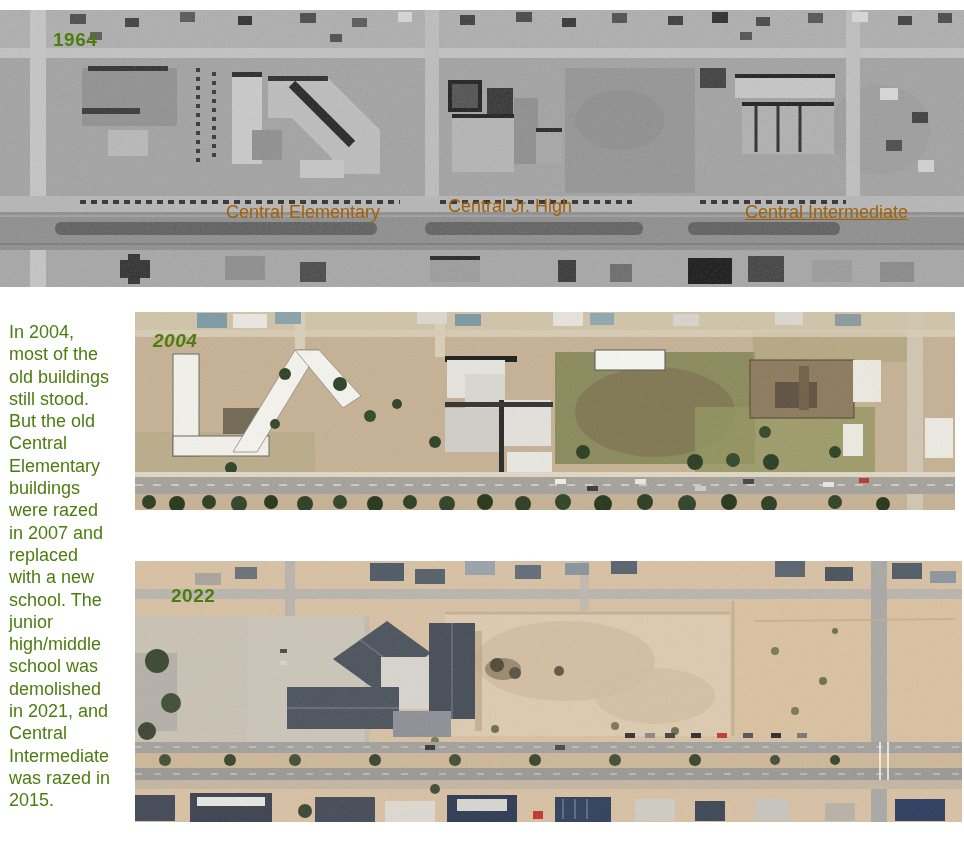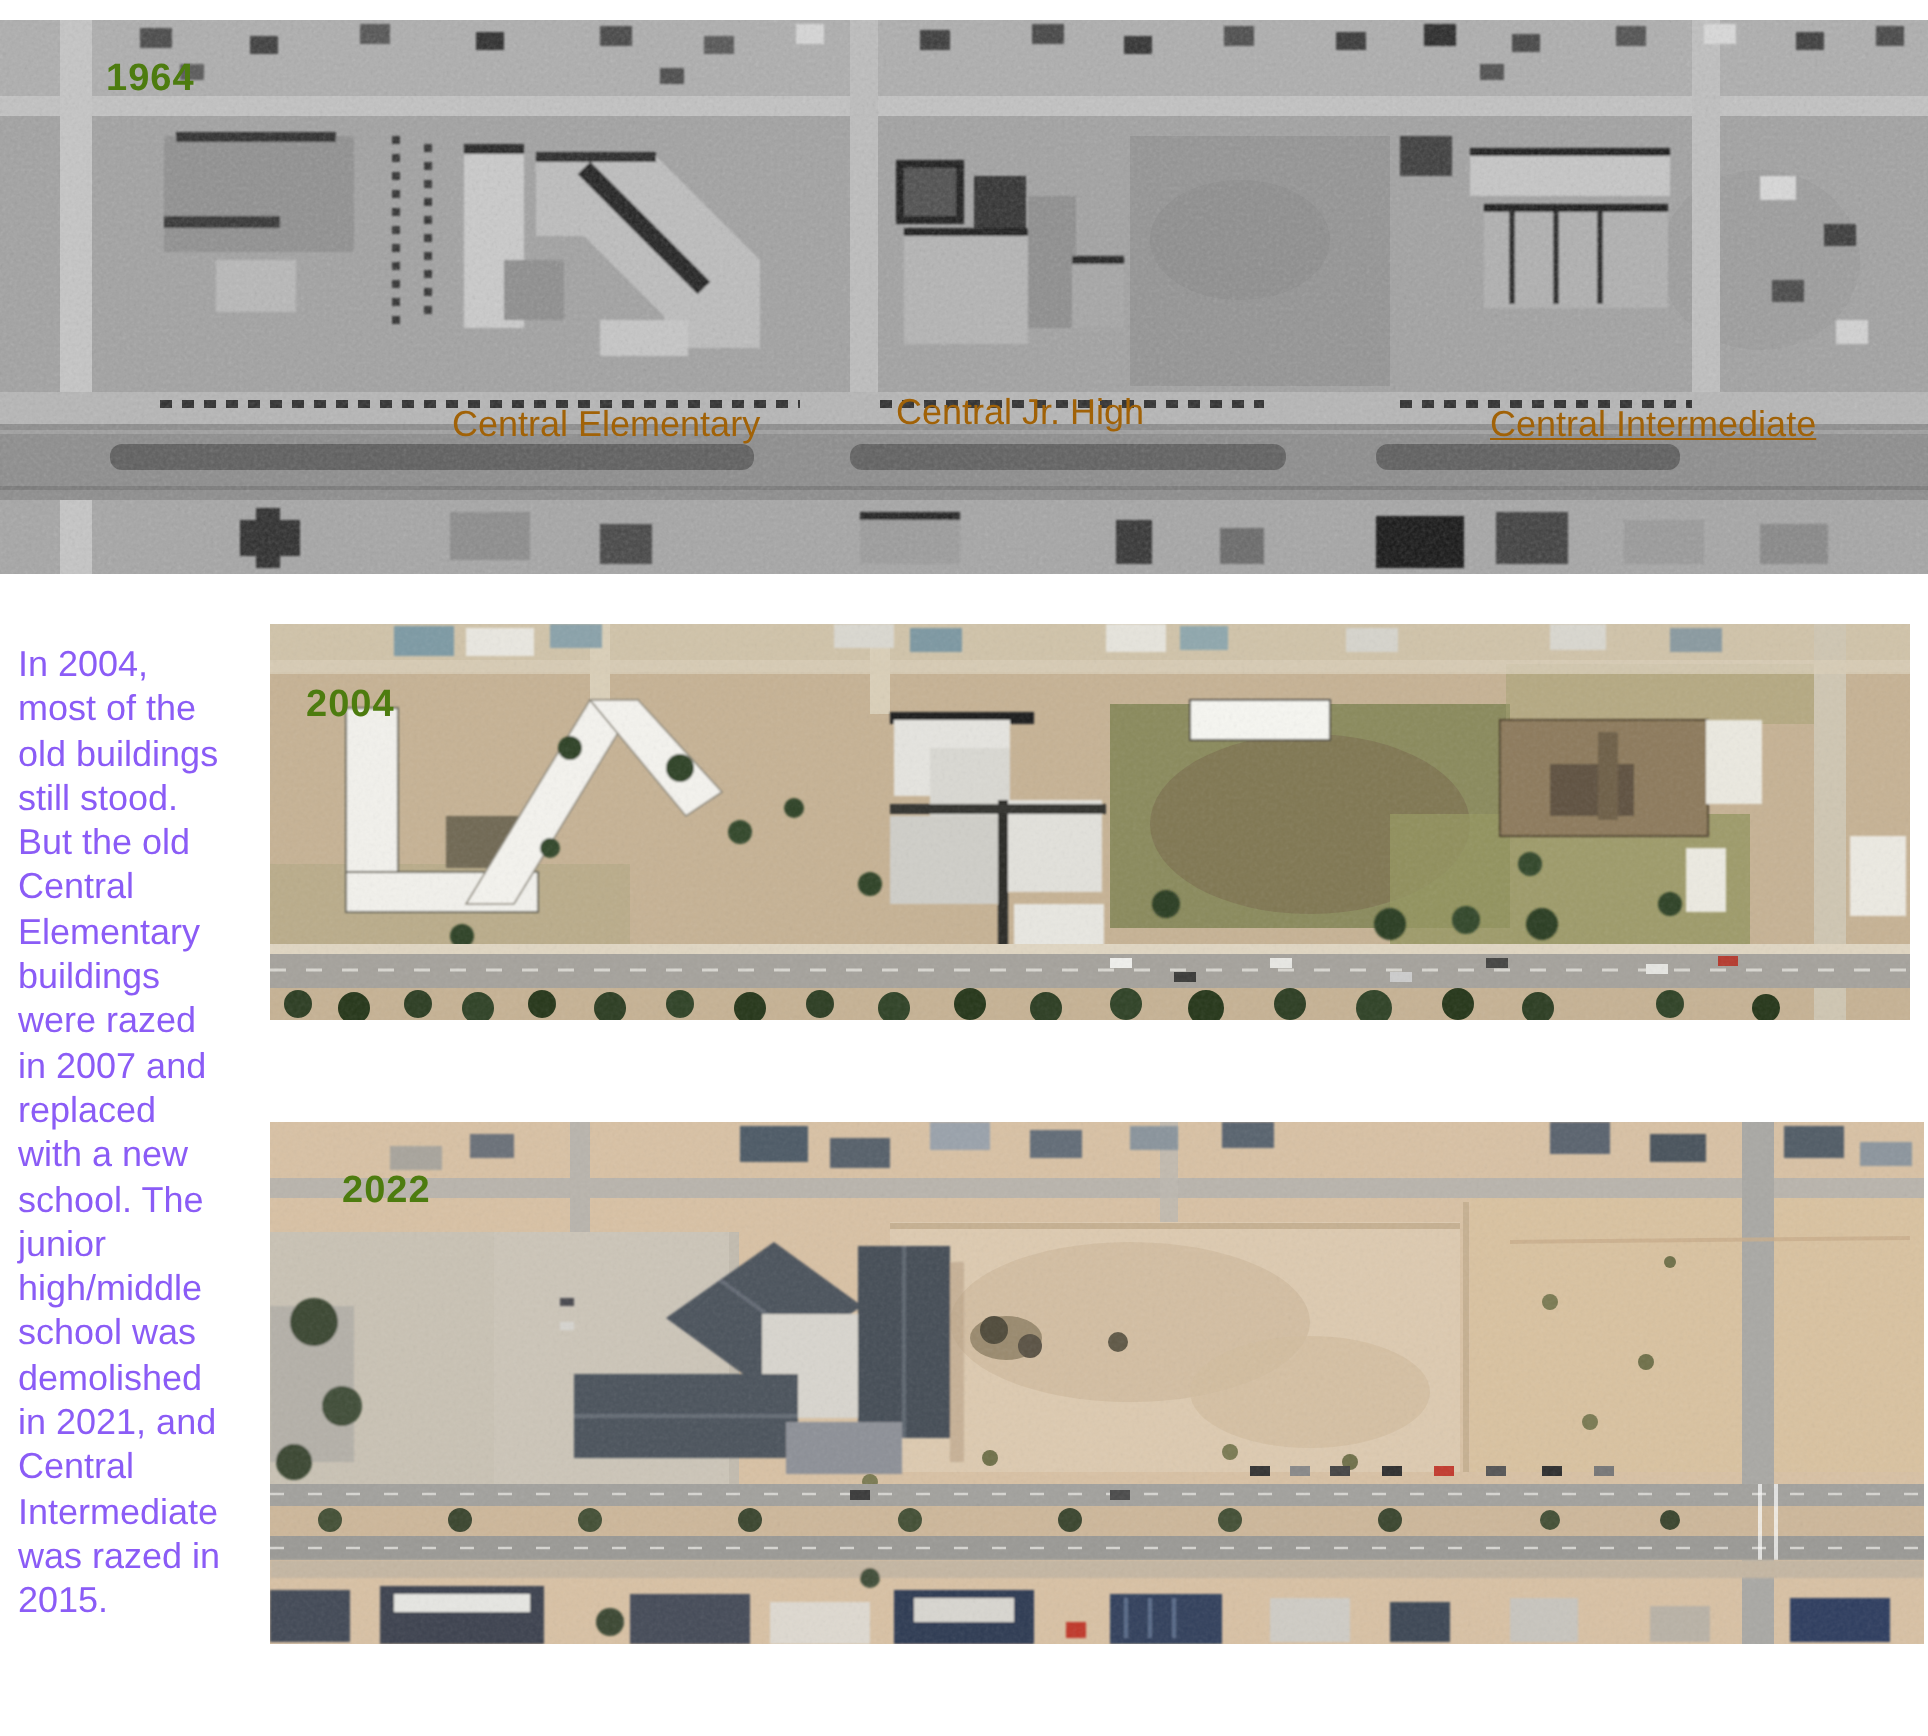--- a/index.html
+++ b/index.html
@@ -7,26 +7,26 @@
           font-family:"Liberation Sans","DejaVu Sans",sans-serif;}
   .photo{position:absolute;overflow:hidden;}
   .photo svg{display:block;width:100%;height:100%;}
   .photo-1964{left:0;top:10px;width:964px;height:277px;}
   .photo-2004{left:135px;top:312px;width:820px;height:198px;}
   .photo-2022{left:135px;top:561px;width:827px;height:261px;}
   .year-label{position:absolute;color:#4d7c0f;font-weight:bold;font-size:19px;line-height:20px;
               letter-spacing:.5px;white-space:nowrap;}
   .place-label{position:absolute;color:#a16207;font-size:18px;line-height:19px;white-space:nowrap;}
   .yl-1964{left:53px;top:20px;}
-  .yl-2004{left:18px;top:31px;}
+  .yl-2004{left:18px;top:19px;font-style:italic;}
   .yl-2022{left:36px;top:25px;}
   .pl-elementary{left:226px;top:193px;}
   .pl-jrhigh{left:448px;top:187px;}
   .pl-intermediate{left:745px;top:193px;text-decoration:underline;}
-  .caption{position:absolute;left:9px;top:321px;width:122px;color:#8b5cf6;font-size:18px;
+  .caption{position:absolute;left:9px;top:321px;width:122px;color:#4d7c0f;font-size:18px;
            line-height:22.3px;white-space:pre-line;}
 </style>
 </head>
 <body>
 
 <div class="canvas">
 
   <div class="photo photo-1964">
     <svg viewBox="0 0 964 277" preserveAspectRatio="none">
       <defs>

